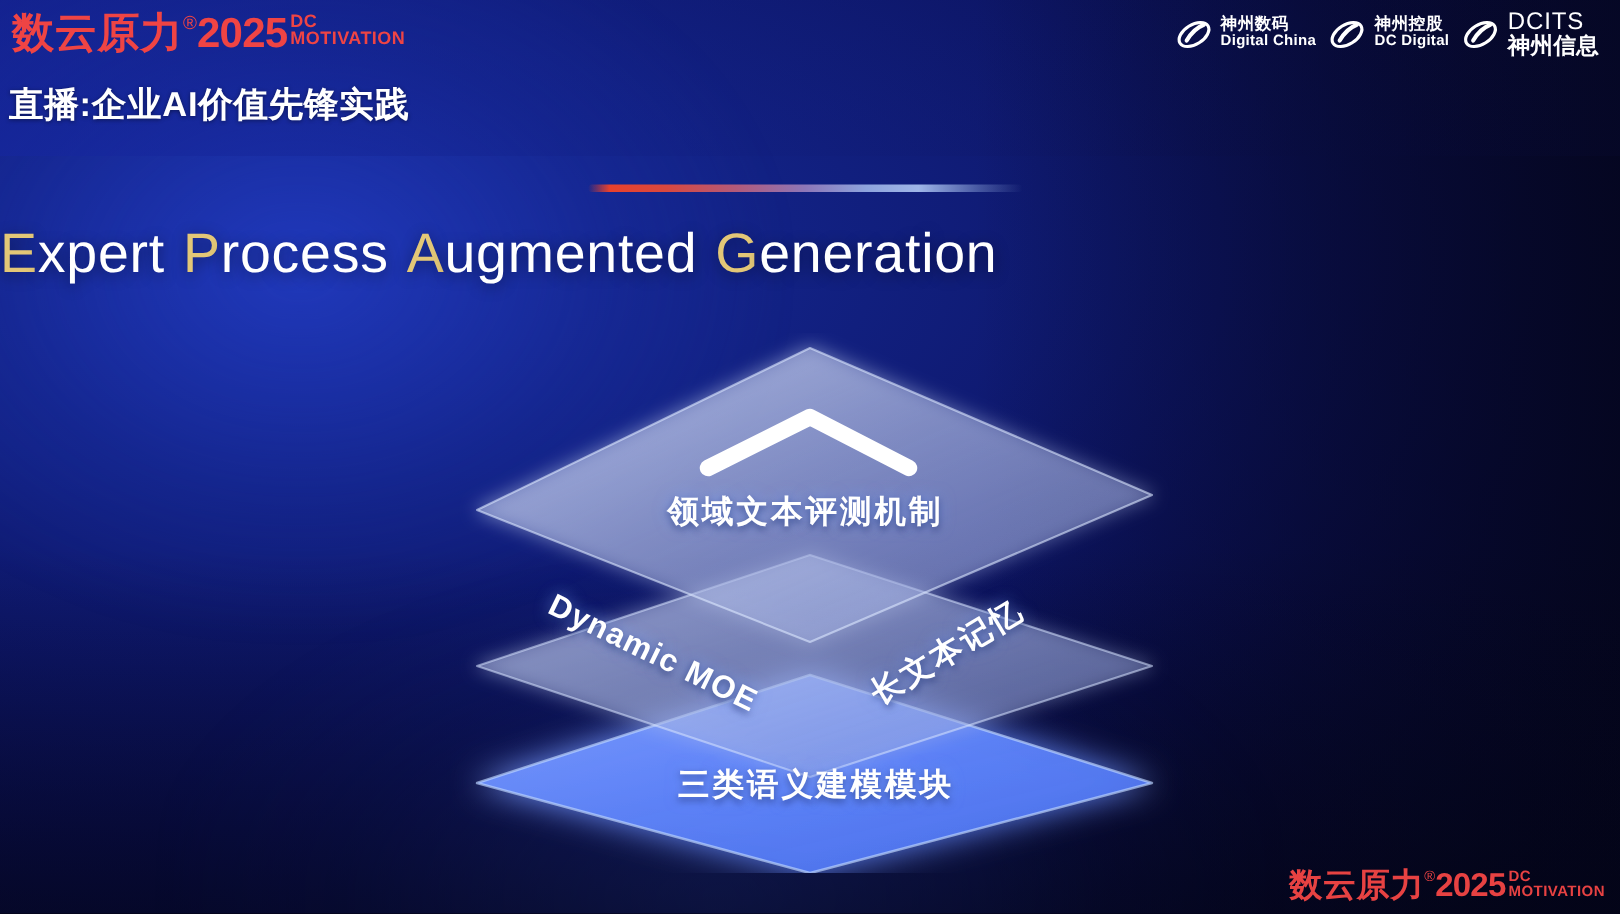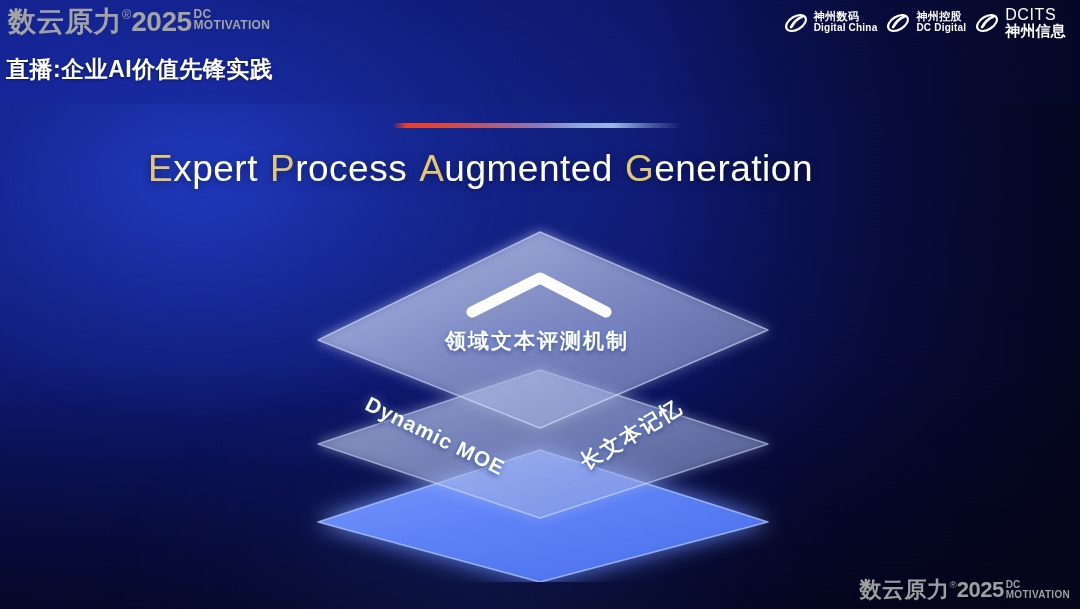--- a/index.html
+++ b/index.html
@@ -54,21 +54,21 @@
     left: 0; top: 0;
     width: 1080px; height: 104px;
     background: linear-gradient(to right, rgba(22,38,160,0.55) 0%, rgba(17,30,130,0.30) 38%, rgba(10,14,70,0.12) 70%, rgba(8,10,52,0.25) 100%);
   }
 
   
   .event-logo {
     display: inline-flex;
     align-items: flex-start;
     white-space: nowrap;
-    color: #a3a3a3;
+    color: #ef4444;
   }
   .event-logo .cn {
     font-weight: 800;
     letter-spacing: 0.5px;
     line-height: 1;
   }
   .event-logo .reg {
     font-size: 0.45em;
     line-height: 1;
     position: relative;
@@ -184,27 +184,25 @@
       rgba(170,195,240,0.35) 90%,
       rgba(170,195,240,0) 100%);
     filter: blur(0.3px);
   }
 
   
   #epag-subtitle {
     position: absolute;
     left: 0; top: 148px;
     width: 929px;
-    text-align: center;
     font-size: 37px;
     font-weight: 400;
     letter-spacing: 0.5px;
     white-space: nowrap;
     text-shadow: 0 2px 10px rgba(0,0,0,0.45);
-    padding-left: 16px;
   }
   #epag-subtitle .cap { color: #e3c777; }
   #epag-subtitle .rest { color: #ffffff; }
   #epag-subtitle .sp { display: inline-block; width: 12px; }
 
   
   #layer-stack {
     position: absolute;
     left: 300px; top: 222px;
     width: 490px; height: 360px;
@@ -376,20 +374,21 @@
 
       <g>
         <path d="M240 10 L468 108 L240 206 L18 118 Z" fill="url(#gTop)" filter="url(#softGlow)" stroke="rgba(220,232,255,0.60)" stroke-width="1.4" stroke-linejoin="round"></path>
         <path d="M172 90 L240 56 L306 90" fill="none" stroke="#ffffff" stroke-width="11" stroke-linecap="round" stroke-linejoin="round"></path>
       </g>
     </svg>
 
     <div class="iso-text" id="layer-top-label">领域文本评测机制</div>
     <div class="iso-text" id="layer-mid-label-left">Dynamic MOE</div>
     <div class="iso-text" id="layer-mid-label-right">长文本记忆</div>
+    <div class="iso-text" id="layer-bottom-label">三类语义建模模块</div>
   </div>
 
   <div id="watermark-logo" class="event-logo">
     <span class="cn">数云原力</span>
       <span class="reg">®</span>
       <span class="yr">2025</span>
     <span class="dc-block">
       <span class="dc">DC</span>
       <span class="mot">MOTIVATION</span>
     </span>

